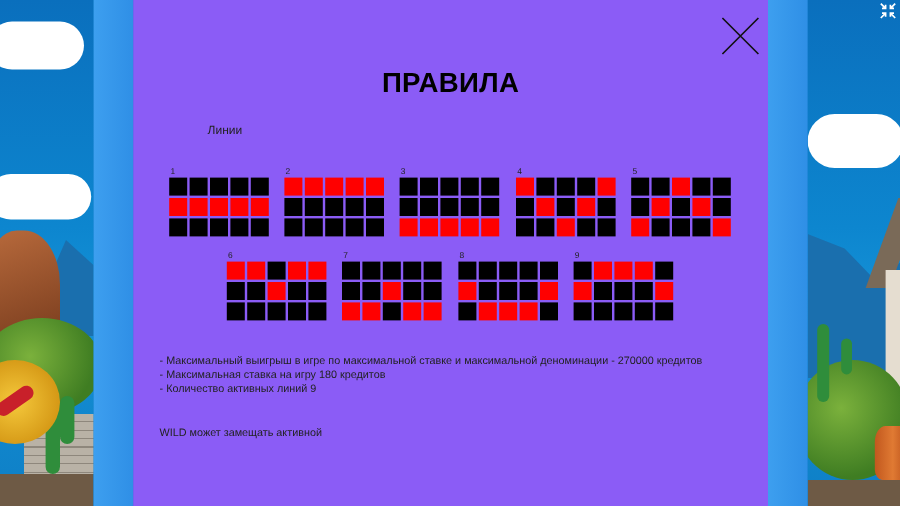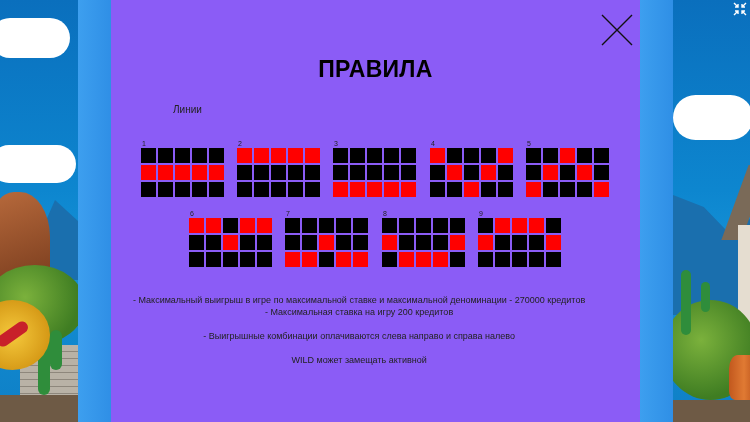--- a/index.html
+++ b/index.html
@@ -37,21 +37,21 @@
   .title { position: absolute; left: 0; width: 529px; top: 56px; text-align: center;
            font-size: 23px; font-weight: bold; color: #000; letter-spacing: 0.3px; }
   .section-label { position: absolute; left: 22px; top: 104px; font-size: 10px; color: #222; margin-left: 40px; }
 
   .line-block { position: absolute; }
   .line-num { font-size: 7px; color: #222; height: 8px; line-height: 8px; margin-left: 1px; }
   .grid { display: grid; grid-template-columns: repeat(5, 15px); grid-template-rows: repeat(3, 15px); gap: 2px; }
   .cell { width: 15px; height: 15px; background: #000; }
   .cell.on { background: #ff0000; }
 
-  .rules { position: absolute; left: 22px; top: 294px; font-size: 9px; color: #222; line-height: 12px; text-align: center; }
+  .rules { position: absolute; left: 22px; top: 294px; font-size: 9px; color: #222; line-height: 12px; }
   .rules p { white-space: nowrap; }
   .gap { height: 12px; }
 
   .fullscreen-btn { position: absolute; left: 733px; top: 2px; width: 14px; height: 14px; cursor: pointer; }
 </style>
 </head>
 <body>
 
 <div class="bg bg-left">
   <div class="cloud" style="left:-10px;top:18px;width:80px;height:40px;"></div>
@@ -281,19 +281,19 @@
           <div class="cell"></div>
           <div class="cell"></div>
           <div class="cell"></div>
           <div class="cell"></div>
         </div>
       </div>
     </div>
 
   <div class="rules">
     <p>- Максимальный выигрыш в игре по максимальной ставке и максимальной деноминации - 270000 кредитов</p>
-    <p>- Максимальная ставка на игру 200 кредитов</p>
+    <p>- Максимальная ставка на игру 180 кредитов</p>
+    <p>- Количество активных линий 9</p>
     <div class="gap"></div>
-    <p>- Выигрышные комбинации оплачиваются слева направо и справа налево</p>
     <div class="gap"></div>
     <p>WILD может замещать активной</p>
   </div>
 </div>
 
 </body></html>

